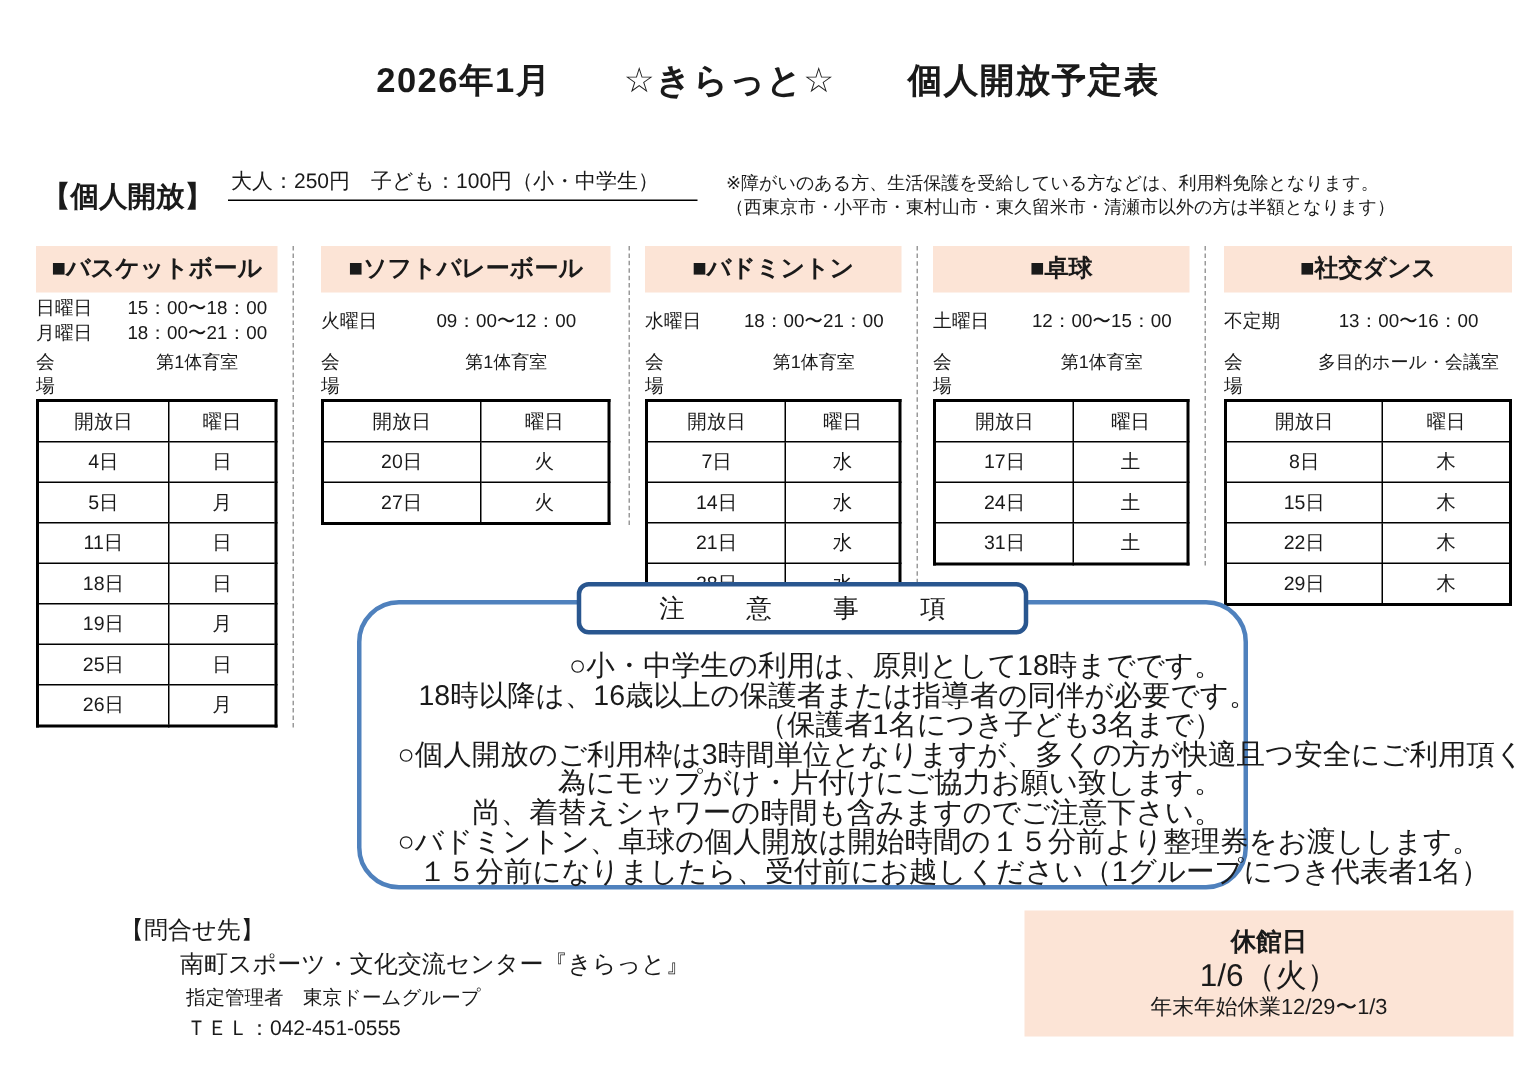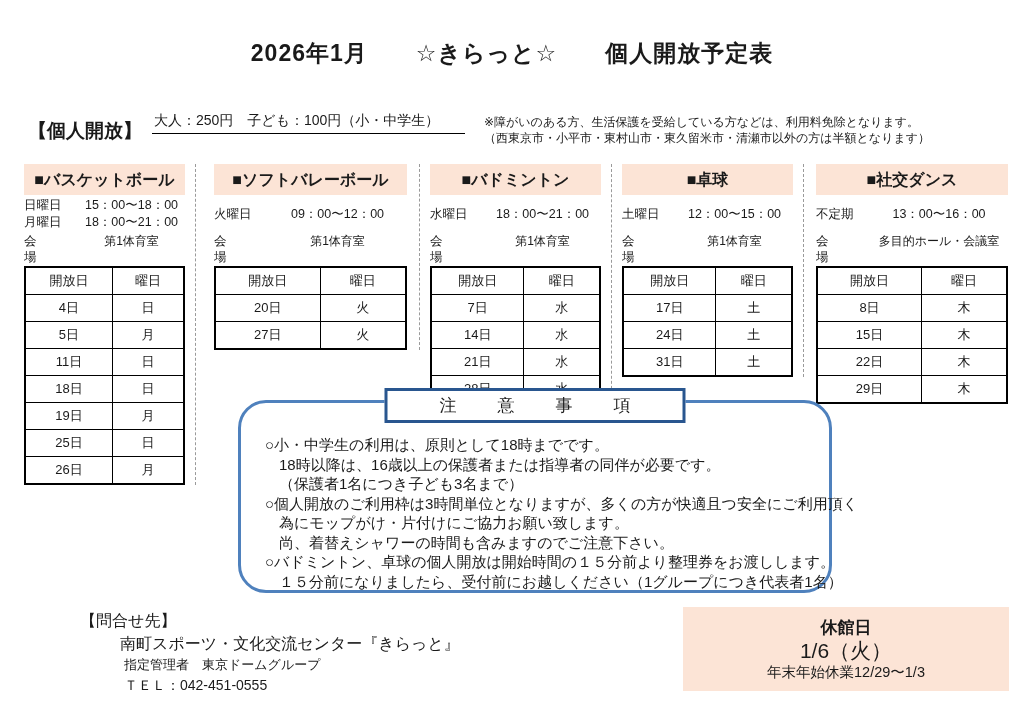--- a/index.html
+++ b/index.html
@@ -54,24 +54,24 @@
     font-size:13px;font-weight:normal;padding:4px;
   }
   table.open-table td:first-child,table.open-table th:first-child{width:55%;}
   
   .notes-outer{
     position:absolute;left:238px;top:400px;width:594px;height:193px;
     border:3px solid var(--note-border);border-radius:28px;background:#fff;
   }
   .notes-title{
     position:absolute;left:50%;top:-15px;transform:translateX(-50%);
-    background:#fff;border:3px solid var(--note-title-border);border-radius:0;
+    background:#fff;border:3px solid var(--note-title-border);border-radius:8px;
     font-size:17px;letter-spacing:12px;padding:3px 40px 3px 52px;white-space:nowrap;
   }
-  .notes-body{padding:32px 14px 0 24px;font-size:15px;line-height:19.5px;}
+  .notes-body{padding:32px 14px 0 24px;font-size:19px;line-height:19.5px;text-align:right;}
   .note-line{white-space:nowrap;}
   .note-line.indent{padding-left:14px;}
   
   .contact{position:absolute;left:80px;top:610px;}
   .contact-label{font-size:16px;line-height:22px;}
   .contact-facility{font-size:16px;line-height:23px;margin-left:40px;}
   .contact-manager{font-size:13px;line-height:20px;margin-left:44px;}
   .contact-tel{font-size:14px;line-height:20px;margin-left:44px;}
   
   .closed-box{

